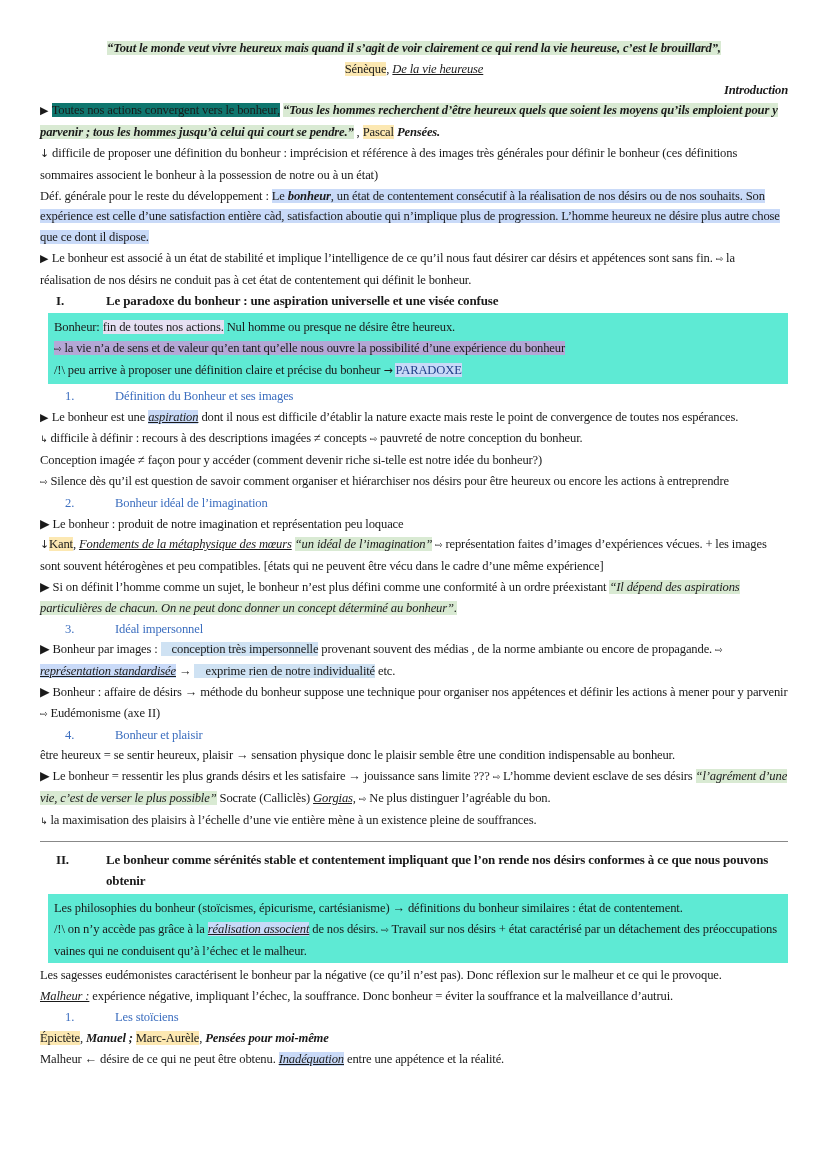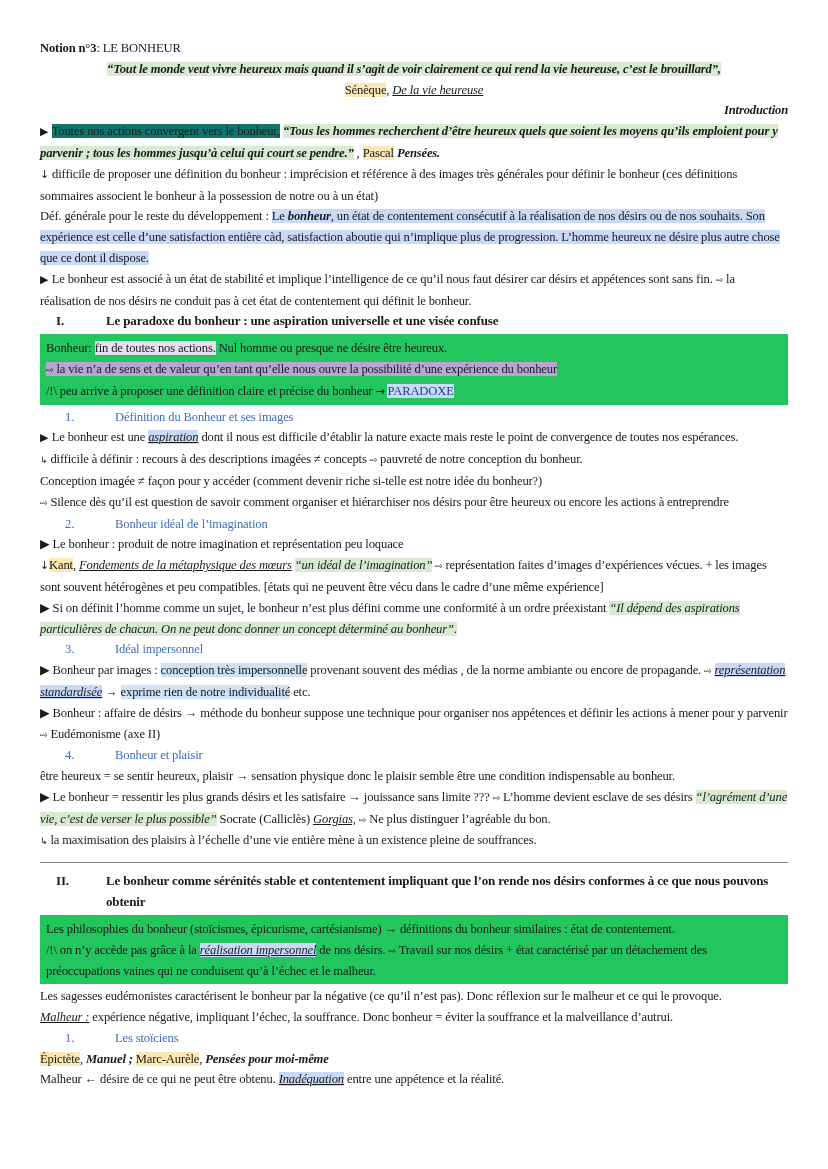--- a/index.html
+++ b/index.html
@@ -14,40 +14,37 @@
   .center { text-align: center; }
   .b { font-weight: bold; }
   .i { font-style: italic; }
   .bi { font-weight: bold; font-style: italic; text-align: right; }
   .u { text-decoration: underline; }
   .hl-green { background: #d9ead3; }
   .hl-yellow { background: #fce8b2; }
   .hl-purple { background: #0f766e; }
   .hl-purple2 { background: #b4a7d6; }
   .hl-blue { background: #c9daf8; }
-  .hl-lblue { background: #cfe2f3; }
+  .hl-lblue { background: #cfe2f3; padding-left: 11px; }
   .hl-lav { background: #e6e0f3; }
-  .grey-box { background: #22c55e; padding: 4px 6px 2px 6px; margin: 2px 0 2px 0; }
+  .grey-box { background: #5eead4; padding: 4px 6px 2px 6px; margin: 2px 0 2px 8px; }
   .h1 { font-weight: bold; font-size: 13px; display: flex; margin: 0 0 1px 0; }
   .h1 .num { width: 50px; padding-left: 16px; flex: none; }
   .h1 .txt { flex: 1; }
   .h2 { color: #3c6ebf; display: flex; }
   .h2 .num { width: 50px; padding-left: 25px; flex: none; }
   .hr { border-top: 1.5px solid #888; margin: 10px 0 8px 0; }
   .glyph { font-family: "DejaVu Sans", sans-serif; font-size: 9px; }
   .arrow { font-family: "DejaVu Sans", sans-serif; font-size: 11px; }
 </style>
 </head>
 <body>
 
 <div class="page">
 
-  <div class="line">
-    <span class="b">Notion n°3</span><span>: LE BONHEUR</span>
-  </div>
 
   <div class="line center">
     <span class="bi hl-green">“Tout le monde veut vivre heureux mais quand il s’agit de voir clairement ce qui rend la vie heureuse, c’est le brouillard”,</span>
   </div>
   <div class="line center">
     <span class="hl-yellow">Sénèque</span><span>, </span><span class="i u">De la vie heureuse</span>
   </div>
 
   <div class="line bi">Introduction</div>
 
@@ -137,21 +134,21 @@
   <div class="hr"></div>
 
   <div class="h1">
     <span class="num">II.</span>
       <span class="txt">Le bonheur comme sérénités stable et contentement impliquant que l’on rende nos désirs conformes à ce que nous pouvons obtenir</span>
   </div>
 
   <div class="grey-box">
     <div class="line">Les philosophies du bonheur (stoïcismes, épicurisme, cartésianisme) →  définitions du bonheur similaires : état de contentement.</div>
     <div class="line">
-      <span>/!\ on n’y accède pas grâce à la </span><span class="i u hl-blue">réalisation impersonnel</span><span> de nos désirs. </span><span class="glyph">⇨</span><span> Travail sur nos désirs + état caractérisé par un détachement des préoccupations vaines qui ne conduisent qu’à l’échec et le malheur.</span>
+      <span>/!\ on n’y accède pas grâce à la </span><span class="i u hl-blue">réalisation associent</span><span> de nos désirs. </span><span class="glyph">⇨</span><span> Travail sur nos désirs + état caractérisé par un détachement des préoccupations vaines qui ne conduisent qu’à l’échec et le malheur.</span>
     </div>
   </div>
 
   <div class="line">Les sagesses eudémonistes caractérisent le bonheur par la négative (ce qu’il n’est pas). Donc réflexion sur le malheur et ce qui le provoque.</div>
   <div class="line">
     <span class="i u">Malheur :</span><span> expérience négative, impliquant l’échec, la souffrance. Donc bonheur = éviter la souffrance et la malveillance d’autrui.</span>
   </div>
 
   <div class="h2">
     <span class="num">1.</span>

